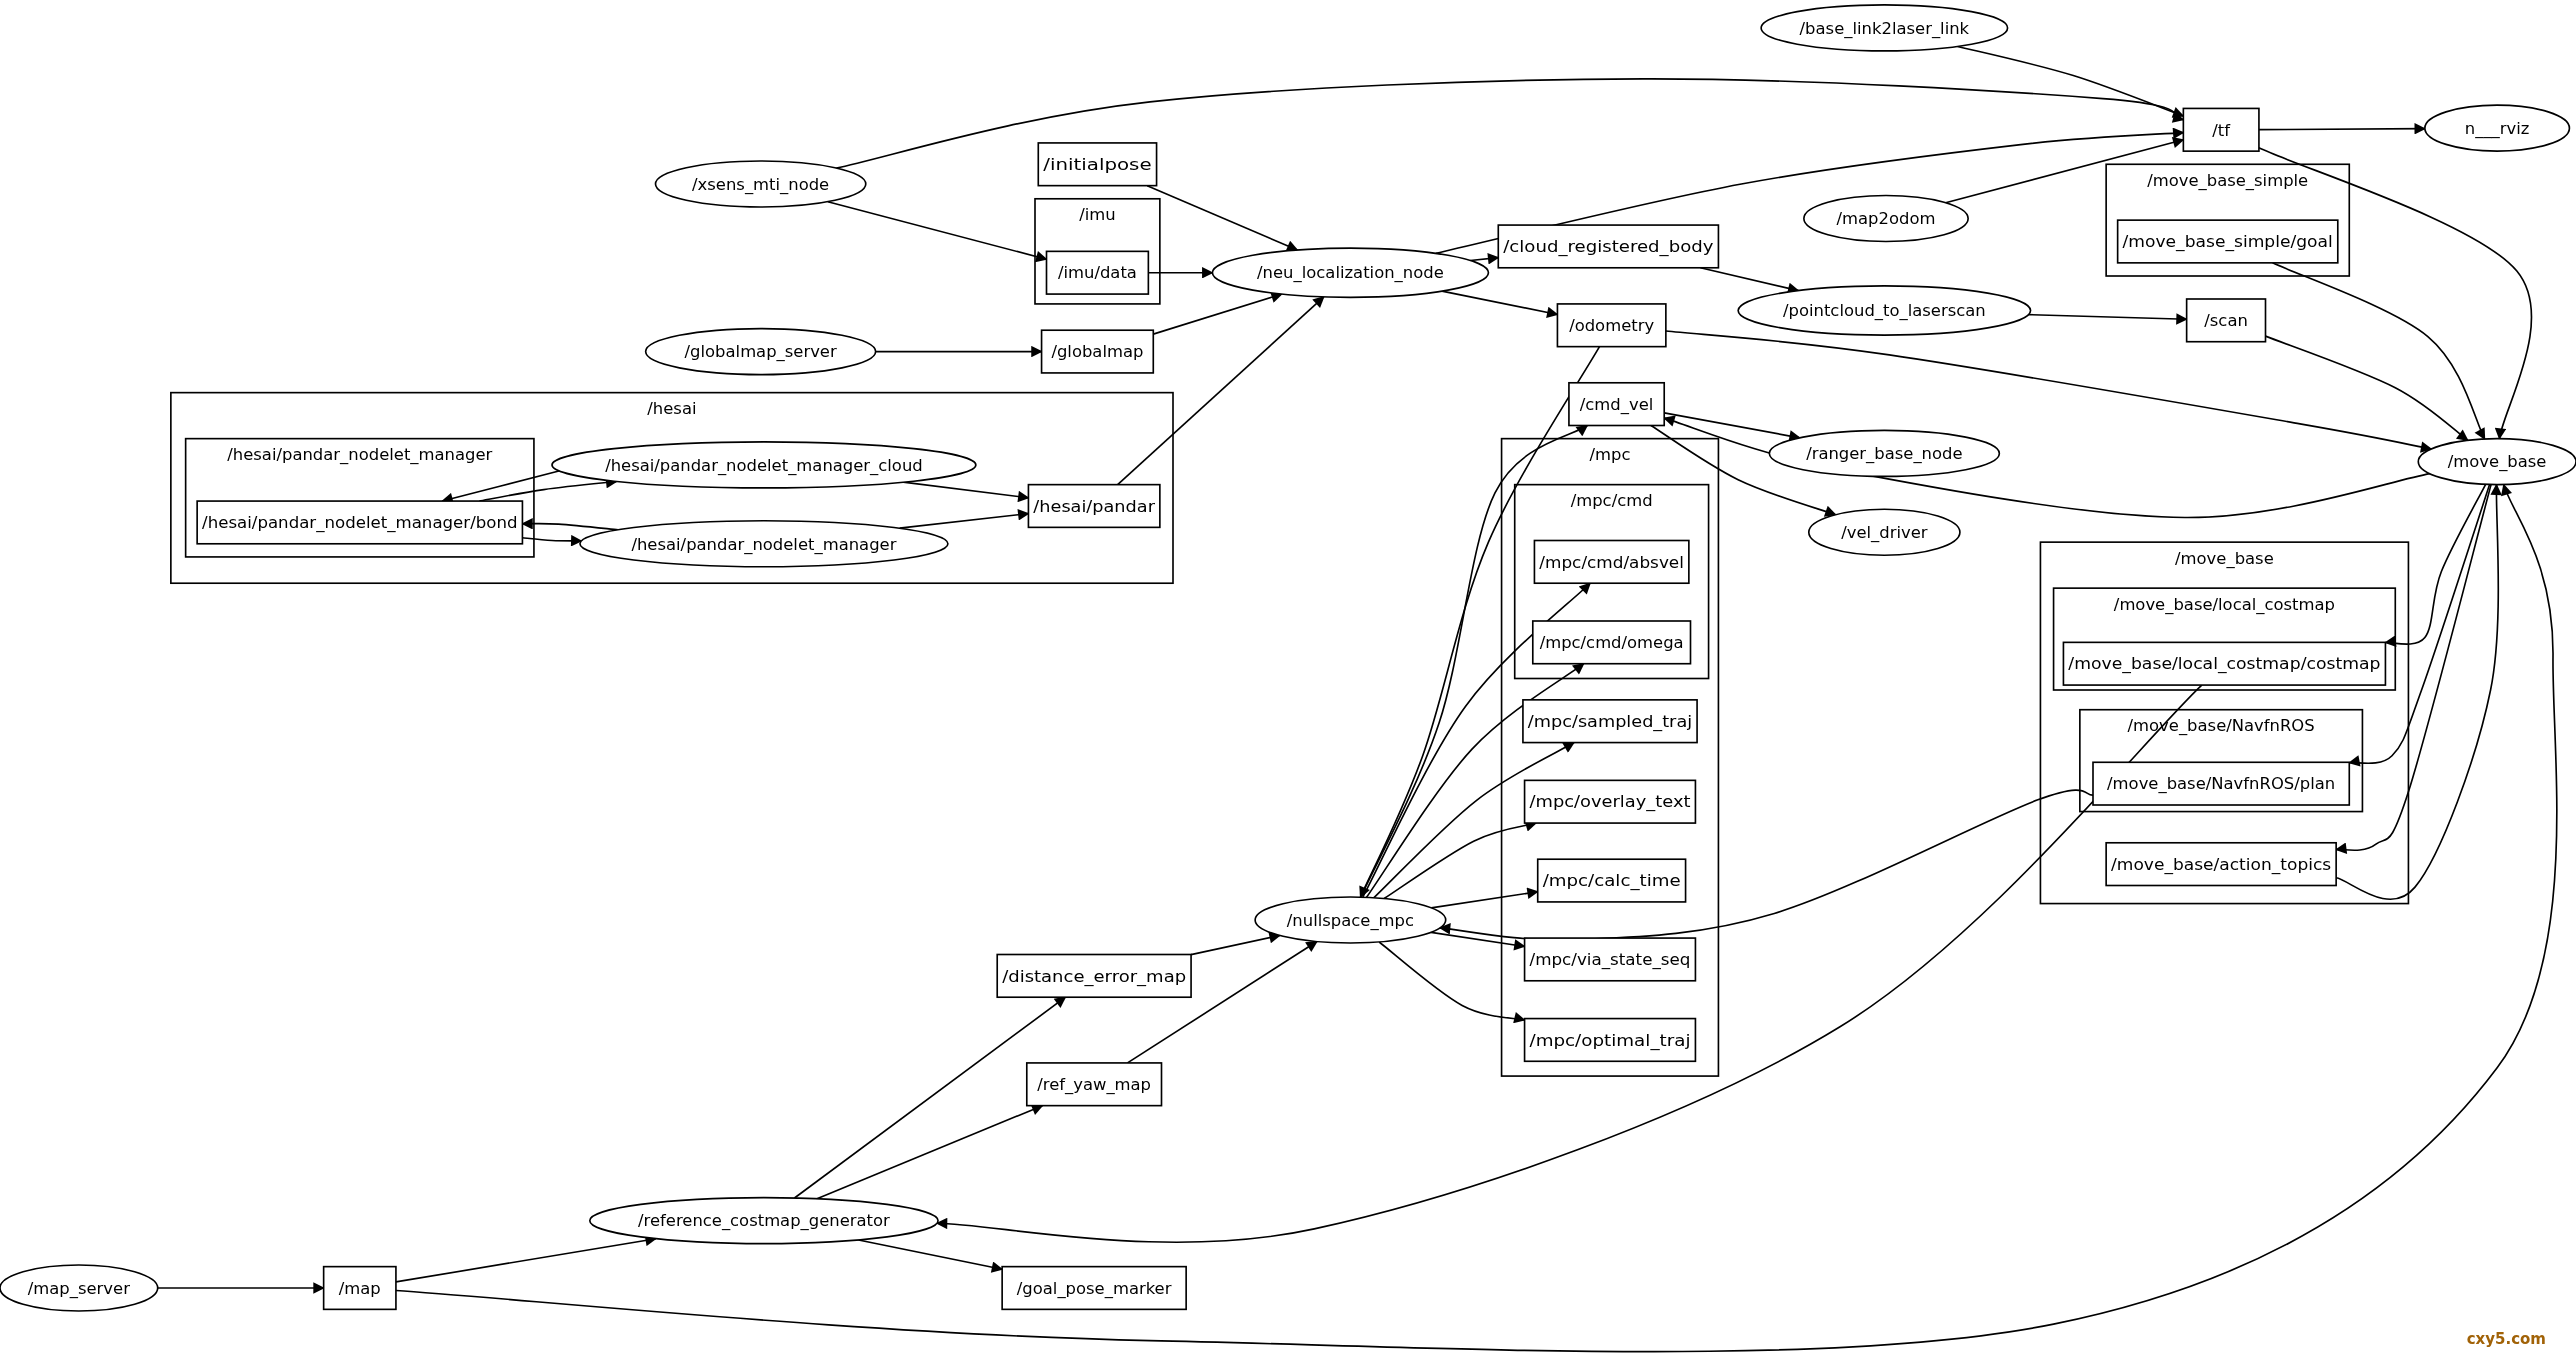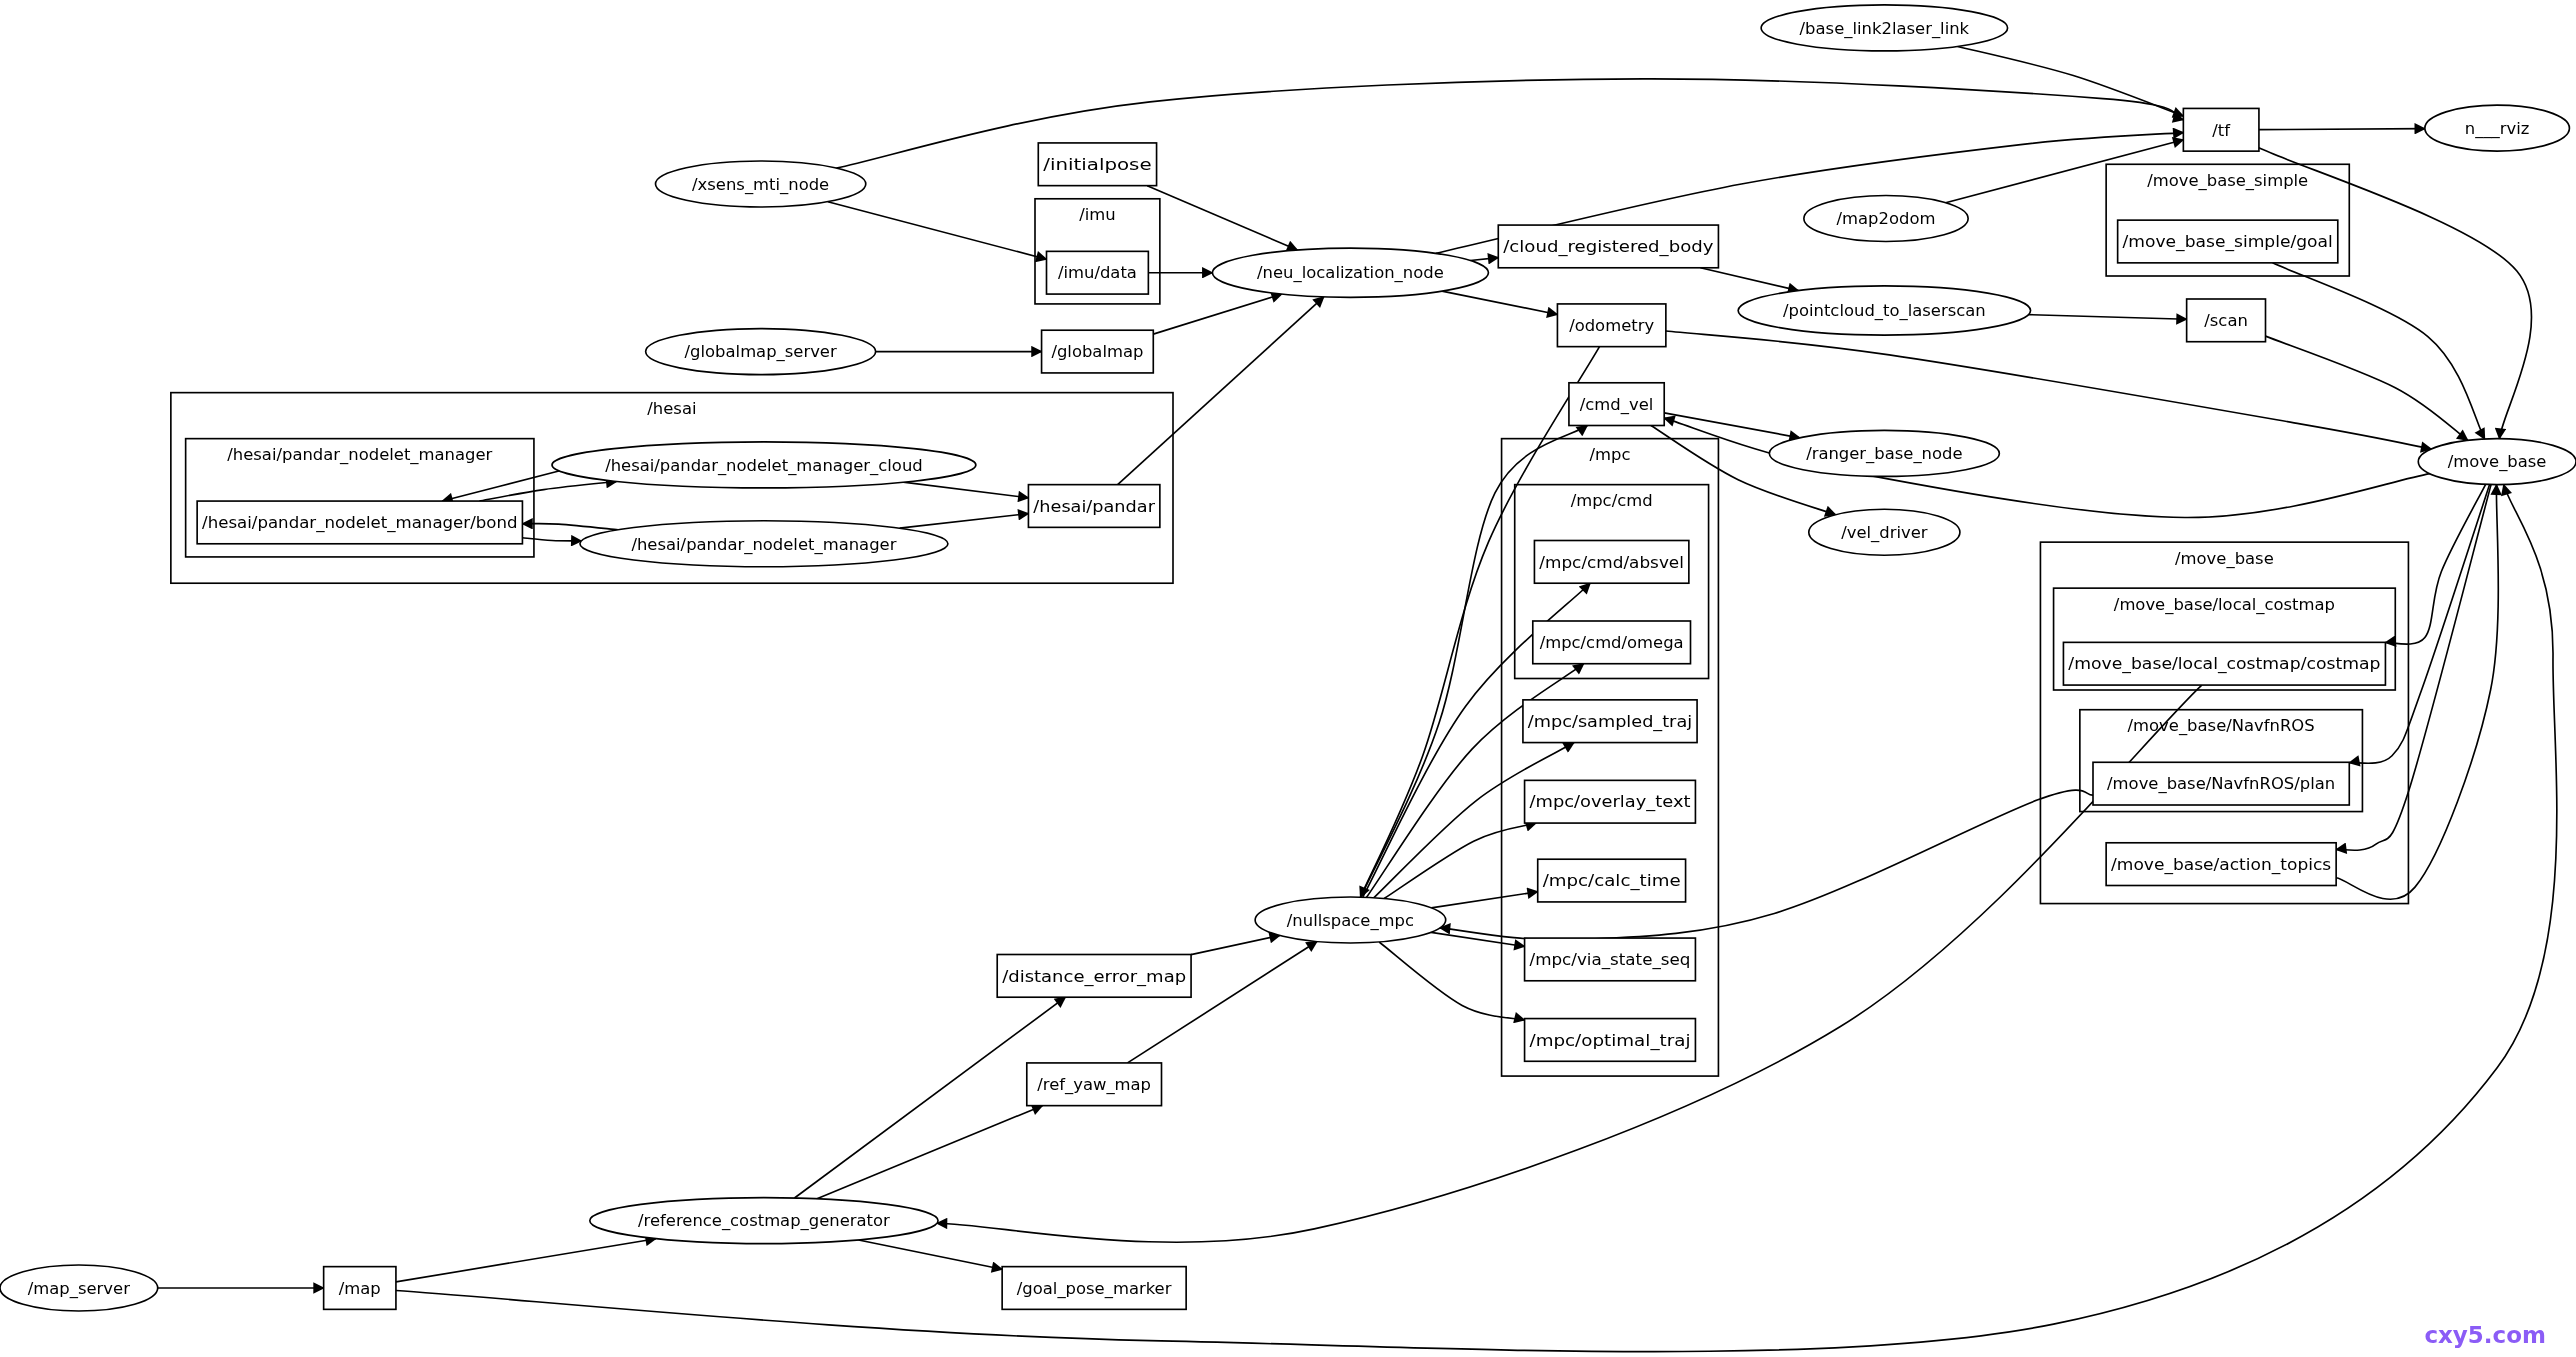--- a/index.html
+++ b/index.html
@@ -7,21 +7,21 @@
     width:2576px;height:1357px;position:relative;background:#ffffff;
     font-family:"DejaVu Sans",sans-serif;overflow:hidden;
   }
   svg{display:block;}
   .shape{fill:#ffffff;stroke:#000000;stroke-width:1;}
   .cluster{fill:none;stroke:#000000;stroke-width:1;}
   .edge{fill:none;stroke:#000000;stroke-width:1;}
   .label{font-family:"DejaVu Sans",sans-serif;font-size:10px;fill:#000000;text-anchor:middle;}
   .watermark{
     position:absolute;right:30px;bottom:9px;
-    color:#8b5cf6;font-weight:bold;font-size:23px;
+    color:#a16207;font-weight:bold;font-size:15px;
     font-family:"DejaVu Sans",sans-serif;
   }
 </style>
 </head>
 <body>
 
 <svg width="2576" height="1357" viewBox="0 0 1568 826" xmlns="http://www.w3.org/2000/svg">
   <defs>
     <marker id="arrowhead" viewBox="0 0 10 10" refX="9" refY="5" markerWidth="9" markerHeight="7" orient="auto-start-reverse">
       <path d="M0,0 L10,5 L0,10 z" fill="#000000"></path>

